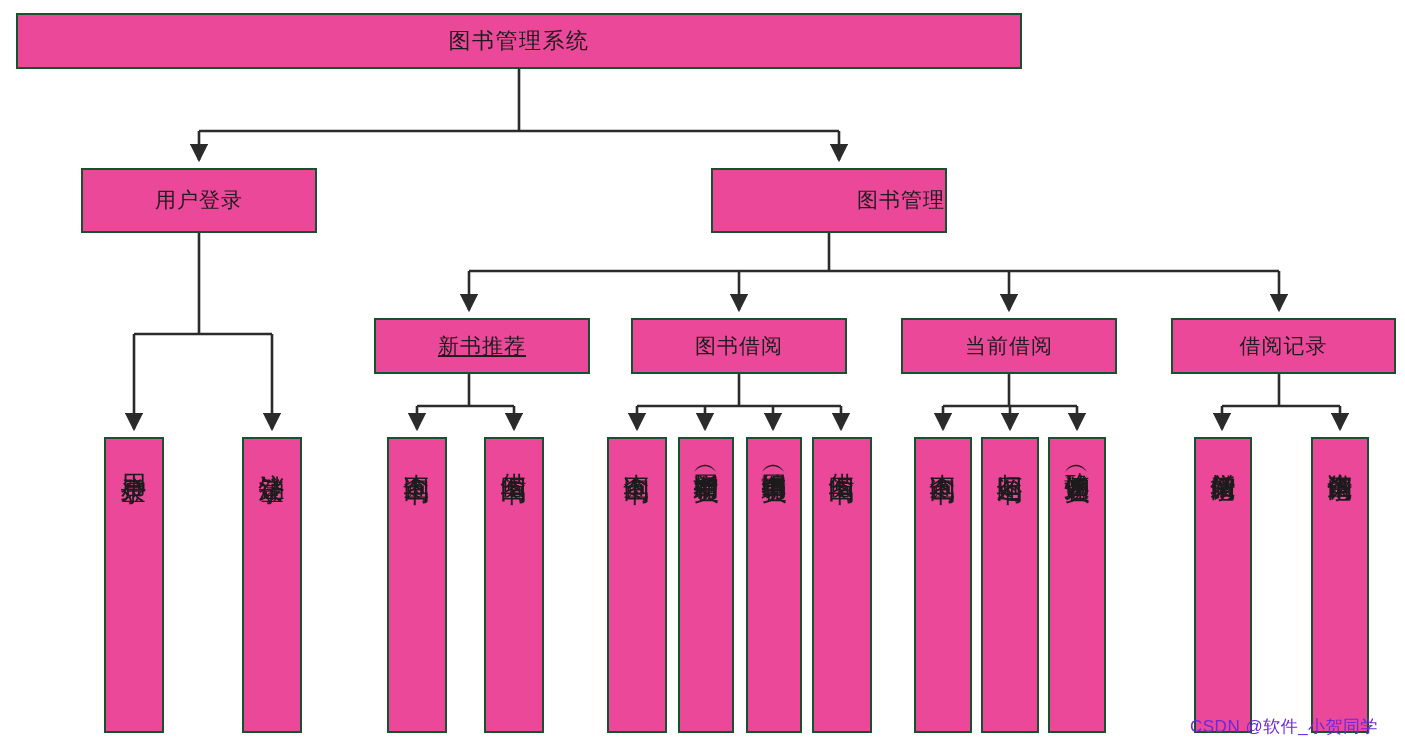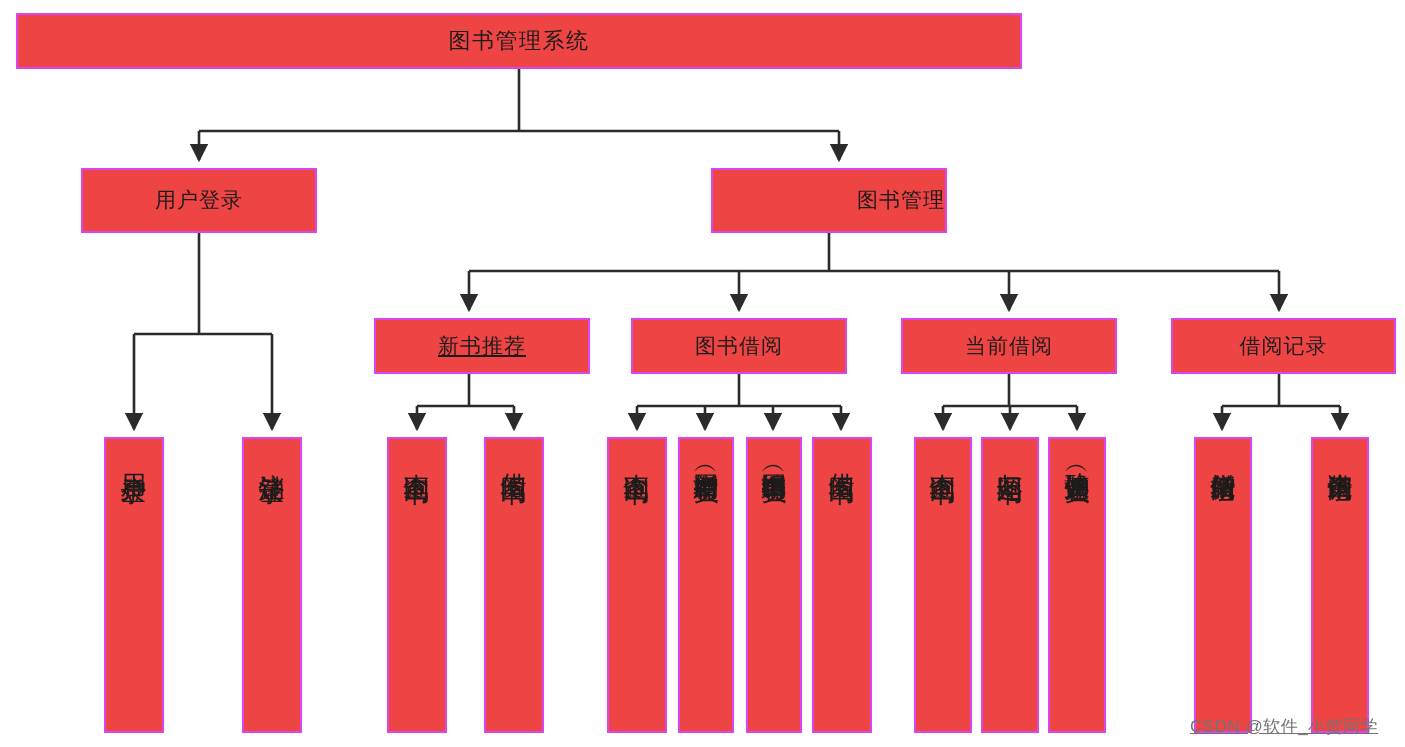--- a/index.html
+++ b/index.html
@@ -7,22 +7,22 @@
     width:1405px;height:747px;overflow:hidden;
     font-family:"Liberation Sans","DejaVu Sans",sans-serif;
     color:#1a1a1a;
   }
   #stage{position:relative;width:1405px;height:747px;background:#fff;}
   svg#wires{position:absolute;left:0;top:0;width:1405px;height:747px;}
 
   .node{
     position:absolute;
     box-sizing:border-box;
-    background:#ef4444;
-    border:2px solid #d946ef;
+    background:#ec4899;
+    border:2px solid #14532d;
     display:flex;align-items:center;justify-content:center;
     text-align:center;
     color:#1c1c1c;
   }
   .node .lbl{display:block;line-height:1.18;}
 
   .node.horiz .lbl{
     writing-mode:horizontal-tb;
     font-size:21px;
     letter-spacing:1px;
@@ -40,25 +40,24 @@
     font-size:26px;
     letter-spacing:2px;
     line-height:1.0;
     white-space:nowrap;
   }
   .node.vert.tall .lbl{font-size:25px;letter-spacing:1px;}
 
   .watermark{
     position:absolute;
     font-size:17px;
-    color:#737373;
+    color:#6d28d9;
     letter-spacing:0.5px;
     white-space:nowrap;
     pointer-events:none;
-    text-decoration:underline;
   }
 </style>
 </head>
 <body>
 
 <div id="stage">
 
   <svg id="wires" viewBox="0 0 1405 747" xmlns="http://www.w3.org/2000/svg">
     <defs>
       <marker id="arrow" viewBox="0 0 12 12" refX="10.5" refY="6" markerWidth="7" markerHeight="7" orient="auto-start-reverse">

